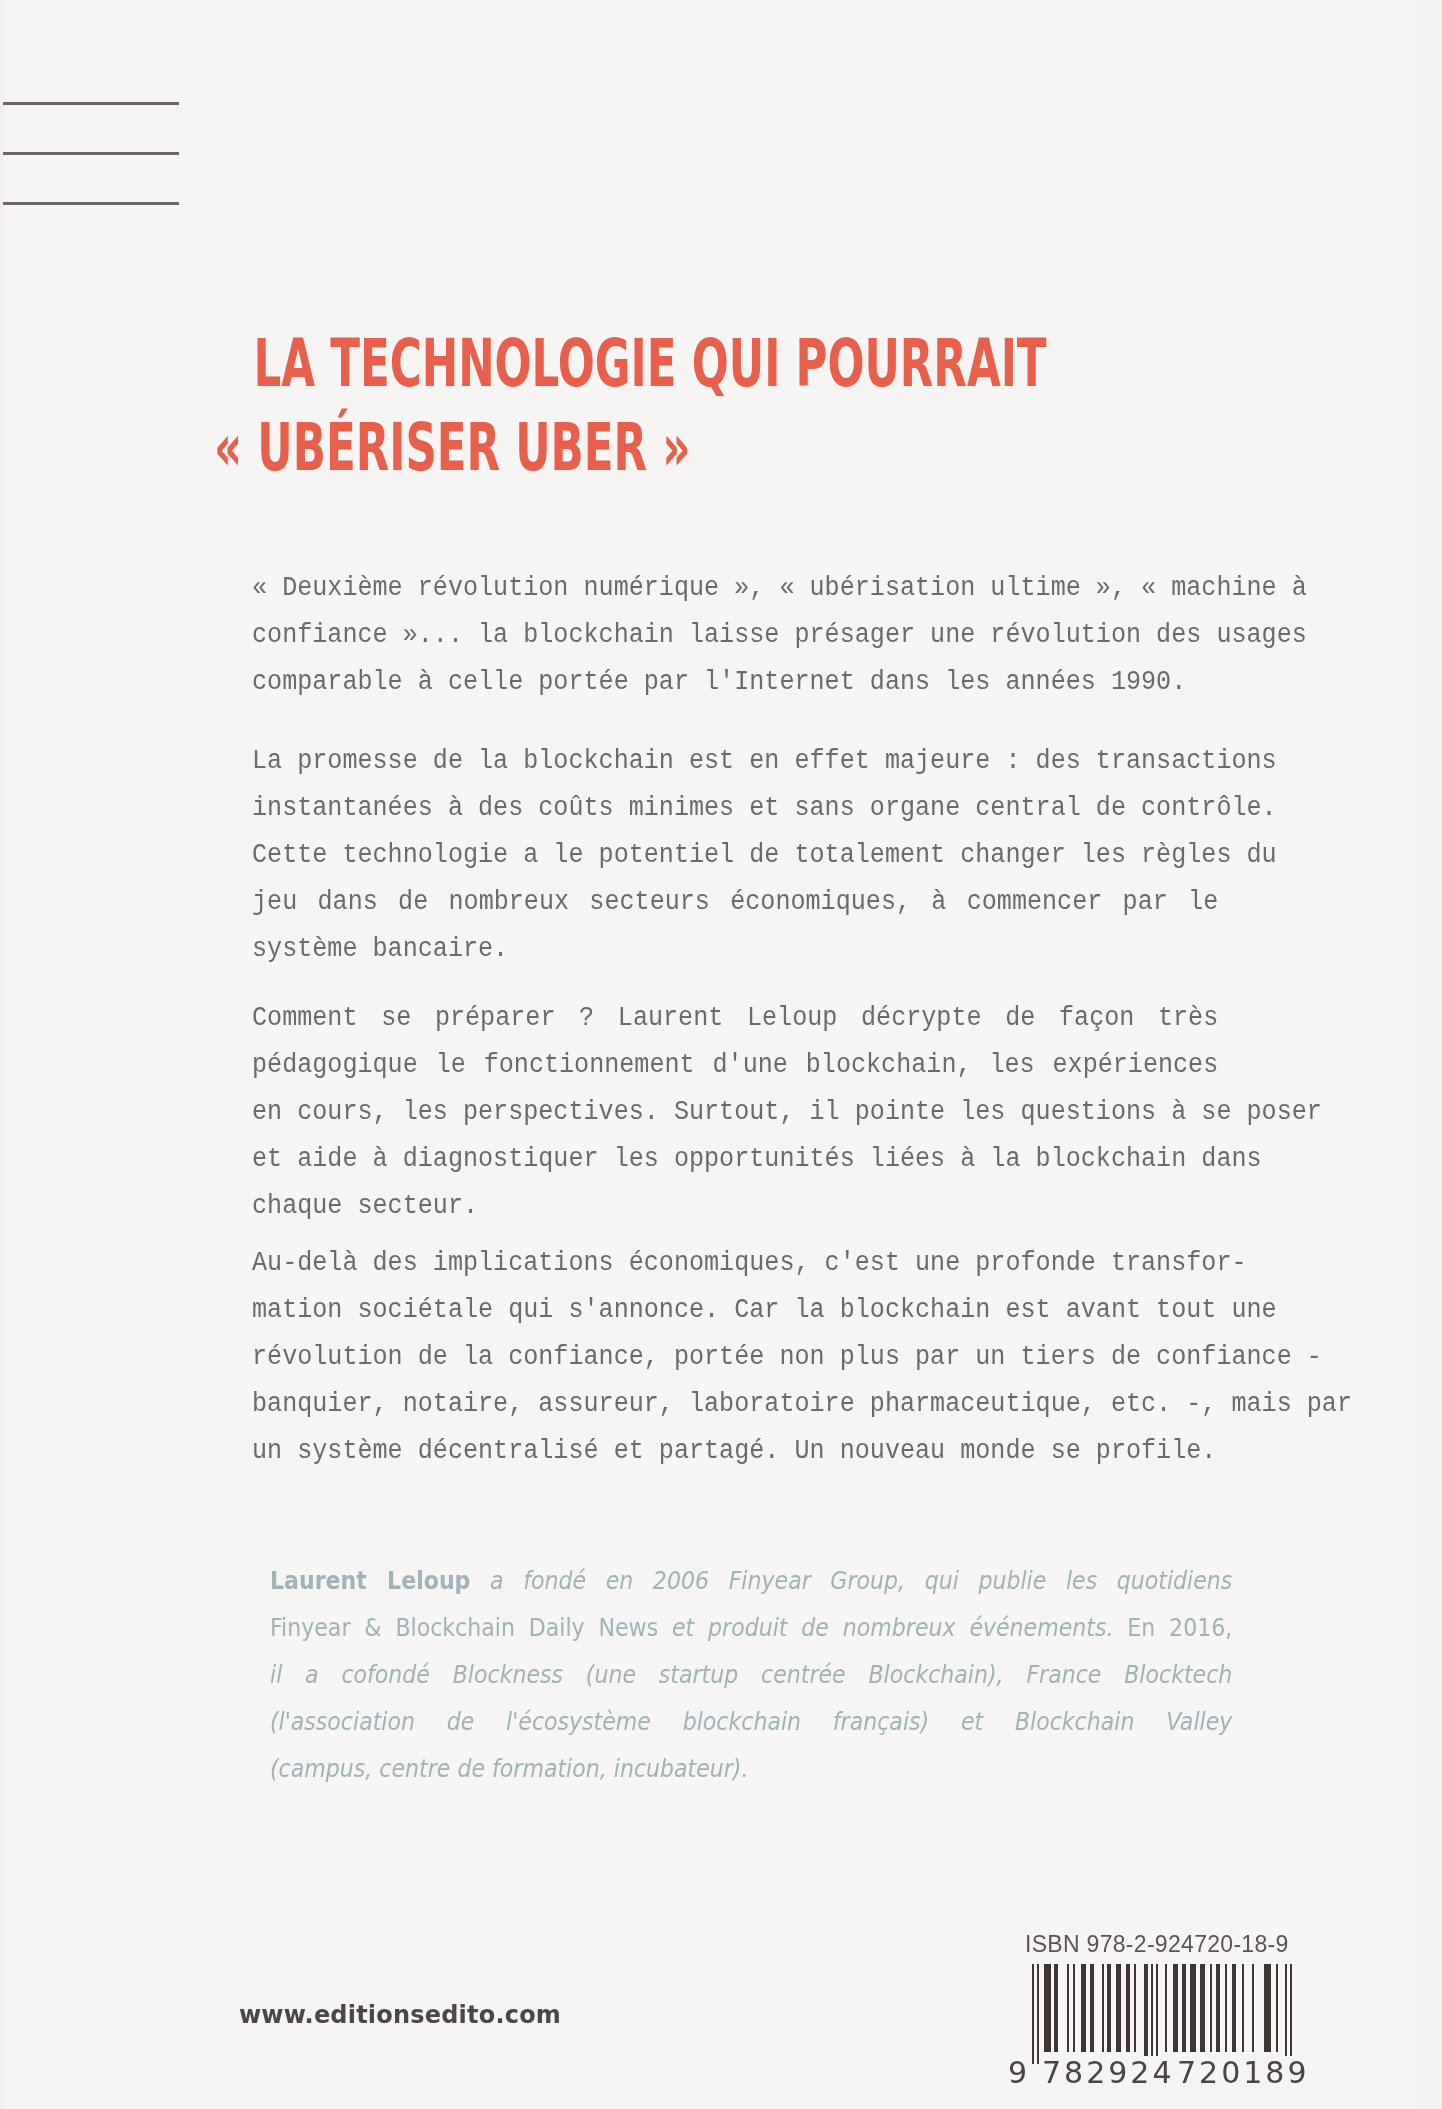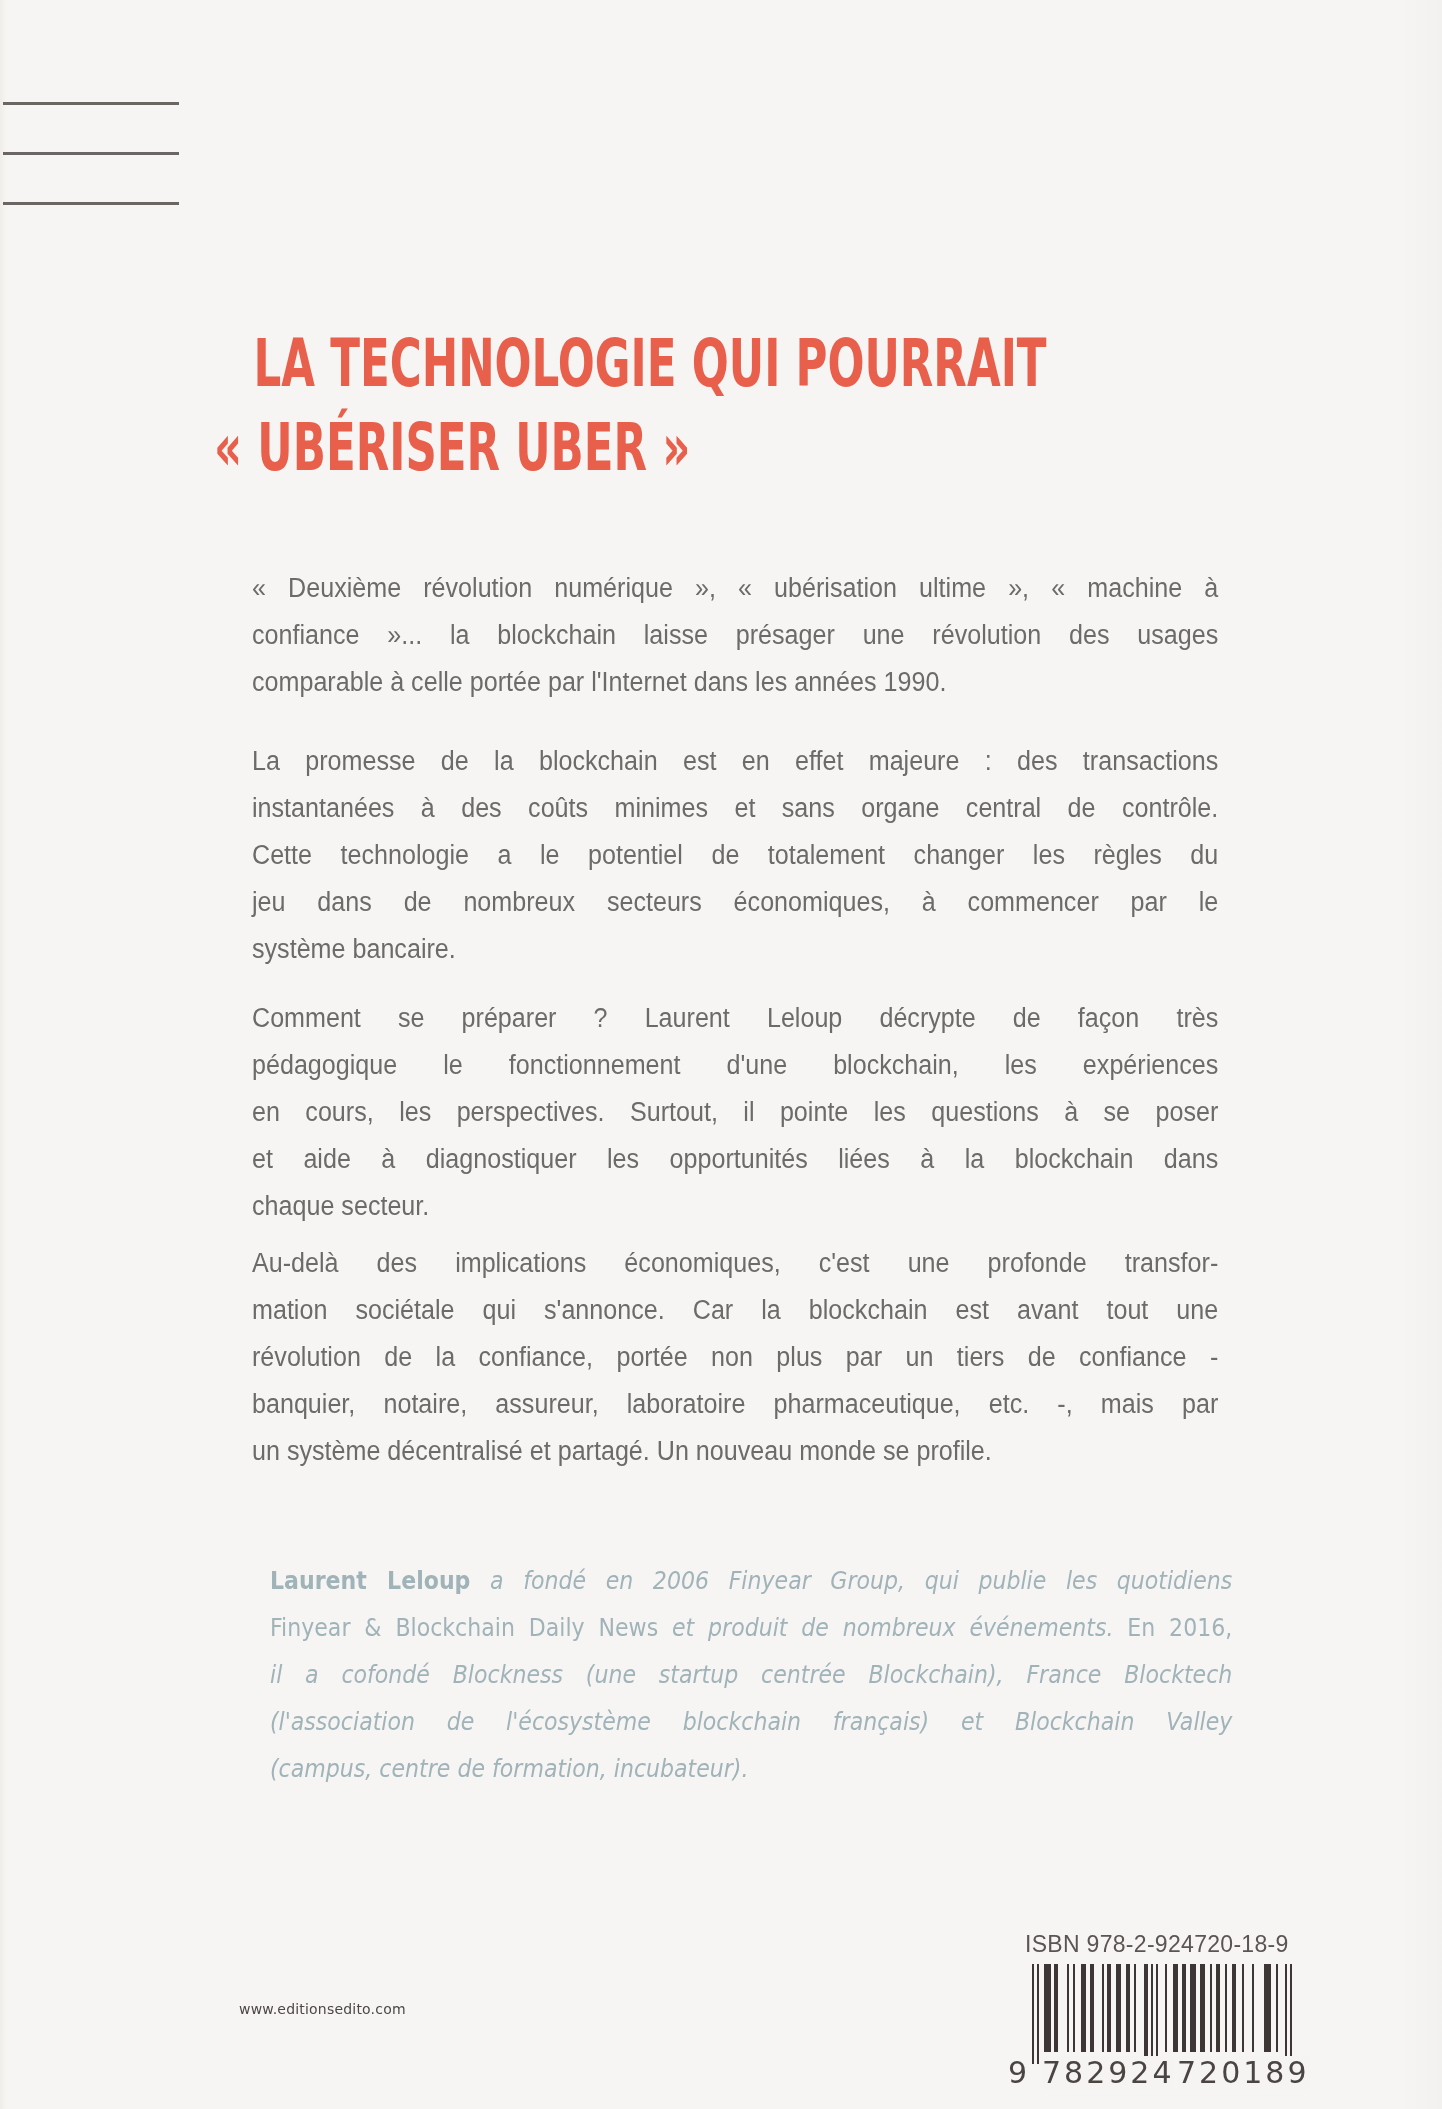--- a/index.html
+++ b/index.html
@@ -41,21 +41,21 @@
     transform-origin: left top;
     white-space: nowrap;
   }
   .title .line { display: block; }
   .title .line1 { padding-left: 60px; }
   .body-text {
     position: absolute;
     left: 252px;
     width: 966px;
     color: #6d6b6a;
-    font-family: Liberation Sans, sans-serif;
+    font-family: Liberation Mono, monospace;
     font-size: 27px;
     line-height: 47px;
   }
   .body-text .ln {
     display: block;
     text-align: justify;
     text-align-last: justify;
     white-space: nowrap;
     height: 47px;
     overflow: visible;
@@ -89,22 +89,22 @@
   }
   .bio .ln.last { text-align-last: left; }
   .bio .name { font-weight: bold; font-style: normal; }
   .bio em { font-style: italic; }
   .bio .up { font-style: normal; }
   .url {
     position: absolute;
     left: 239px;
     top: 2001px;
     font-family: "DejaVu Sans", sans-serif;
-    font-weight: normal;
-    font-size: 14px;
+    font-weight: bold;
+    font-size: 24px;
     color: #4c4746;
     letter-spacing: 0.2px;
   }
   .isbn-block {
     position: absolute;
     left: 1010px;
     top: 1893px;
     width: 320px;
     height: 140px;
     margin-top: 38px;

